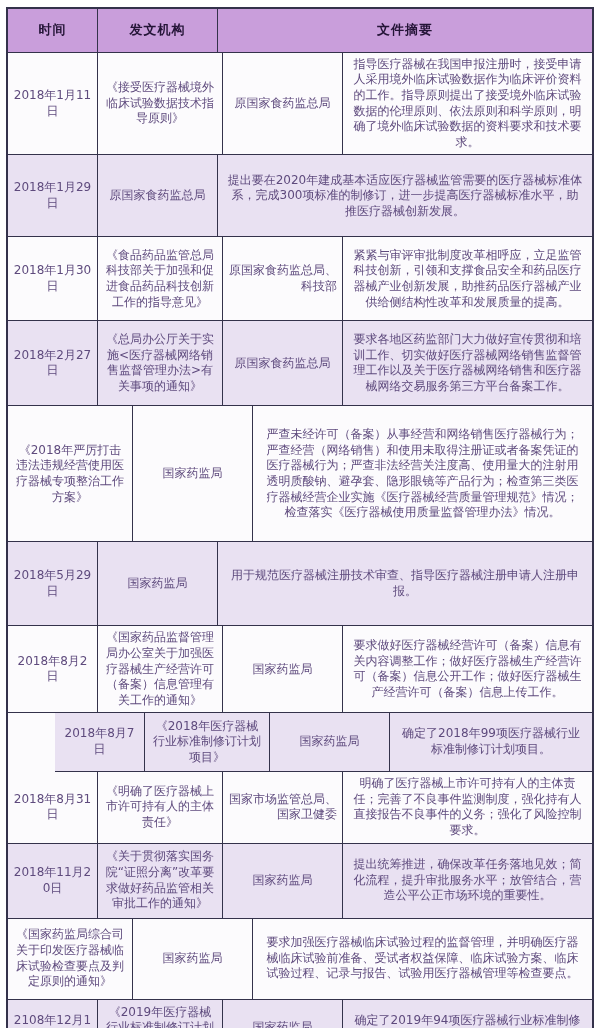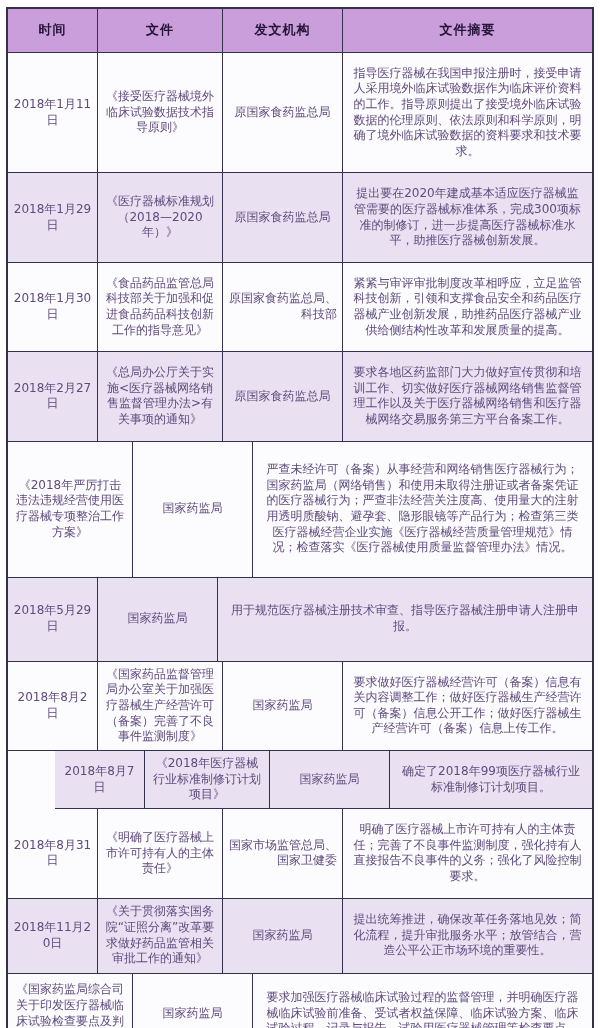--- a/index.html
+++ b/index.html
@@ -39,51 +39,49 @@
     word-break:break-all;
   }
   .td:last-child,.th:last-child{border-right:none;}
   .th{
     font-weight:bold;font-size:13px;color:var(--header-text);
     letter-spacing:1px;
   }
   .c-date{width:90px;flex:0 0 90px;}
   .c-doc{width:125px;flex:0 0 125px;padding:4px 6px;}
   .c-agency{width:120px;flex:0 0 120px;text-align:right;}
-  .c-summary{flex:1 1 auto;padding:13px 8px;}
+  .c-summary{flex:1 1 auto;padding:4px 8px;}
   
   .rh0{min-height:84px;}  .rh1{min-height:82px;}
   .rh2{min-height:84px;}  .rh3{min-height:85px;}
   .rh4{min-height:136px;} .rh5{min-height:84px;}
   .rh6{min-height:85px;}  .rh7{min-height:58px;margin-left:47px;}
   .rh8{min-height:72px;}  .rh9{min-height:75px;}
   .rh10{min-height:81px;} .rh11{min-height:54px;}
 </style>
 </head>
 <body>
 
 <div class="table-wrap">
 
   <div class="tr thead">
     <div class="th c-date">时间</div>
-    <div class="th c-doc">文件</div>
     <div class="th c-agency">发文机构</div>
     <div class="th c-summary">文件摘要</div>
   </div>
 
   <div class="tr rh0">
     <div class="td c-date">2018年1月11日</div>
     <div class="td c-doc">《接受医疗器械境外临床试验数据技术指导原则》</div>
     <div class="td c-agency">原国家食药监总局</div>
     <div class="td c-summary">指导医疗器械在我国申报注册时，接受申请人采用境外临床试验数据作为临床评价资料的工作。指导原则提出了接受境外临床试验数据的伦理原则、依法原则和科学原则，明确了境外临床试验数据的资料要求和技术要求。</div>
   </div>
 
   <div class="tr alt rh1">
     <div class="td c-date">2018年1月29日</div>
-    <div class="td c-doc">《医疗器械标准规划（2018—2020年）》</div>
     <div class="td c-agency">原国家食药监总局</div>
     <div class="td c-summary">提出要在2020年建成基本适应医疗器械监管需要的医疗器械标准体系，完成300项标准的制修订，进一步提高医疗器械标准水平，助推医疗器械创新发展。</div>
   </div>
 
   <div class="tr rh2">
     <div class="td c-date">2018年1月30日</div>
     <div class="td c-doc">《食品药品监管总局科技部关于加强和促进食品药品科技创新工作的指导意见》</div>
     <div class="td c-agency">原国家食药监总局、科技部</div>
     <div class="td c-summary">紧紧与审评审批制度改革相呼应，立足监管科技创新，引领和支撑食品安全和药品医疗器械产业创新发展，助推药品医疗器械产业供给侧结构性改革和发展质量的提高。</div>
   </div>
@@ -91,32 +89,32 @@
   <div class="tr alt rh3">
     <div class="td c-date">2018年2月27日</div>
     <div class="td c-doc">《总局办公厅关于实施&lt;医疗器械网络销售监督管理办法&gt;有关事项的通知》</div>
     <div class="td c-agency">原国家食药监总局</div>
     <div class="td c-summary">要求各地区药监部门大力做好宣传贯彻和培训工作、切实做好医疗器械网络销售监督管理工作以及关于医疗器械网络销售和医疗器械网络交易服务第三方平台备案工作。</div>
   </div>
 
   <div class="tr rh4">
     <div class="td c-doc">《2018年严厉打击违法违规经营使用医疗器械专项整治工作方案》</div>
     <div class="td c-agency">国家药监局</div>
-    <div class="td c-summary">严查未经许可（备案）从事经营和网络销售医疗器械行为；国家药监局（网络销售）和使用未取得注册证或者备案凭证的医疗器械行为；严查非法经营关注度高、使用量大的注射用透明质酸钠、避孕套、隐形眼镜等产品行为；检查第三类医疗器械经营企业实施《医疗器械经营质量管理规范》情况；检查落实《医疗器械使用质量监督管理办法》情况。</div>
+    <div class="td c-summary">严查未经许可（备案）从事经营和网络销售医疗器械行为；严查经营（网络销售）和使用未取得注册证或者备案凭证的医疗器械行为；严查非法经营关注度高、使用量大的注射用透明质酸钠、避孕套、隐形眼镜等产品行为；检查第三类医疗器械经营企业实施《医疗器械经营质量管理规范》情况；检查落实《医疗器械使用质量监督管理办法》情况。</div>
   </div>
 
   <div class="tr alt rh5">
     <div class="td c-date">2018年5月29日</div>
     <div class="td c-agency">国家药监局</div>
     <div class="td c-summary">用于规范医疗器械注册技术审查、指导医疗器械注册申请人注册申报。</div>
   </div>
 
   <div class="tr rh6">
     <div class="td c-date">2018年8月2日</div>
-    <div class="td c-doc">《国家药品监督管理局办公室关于加强医疗器械生产经营许可（备案）完善了不良事件监测制度》</div>
+    <div class="td c-doc">《国家药品监督管理局办公室关于加强医疗器械生产经营许可（备案）信息管理有关工作的通知》</div>
     <div class="td c-agency">国家药监局</div>
     <div class="td c-summary">要求做好医疗器械经营许可（备案）信息有关内容调整工作；做好医疗器械生产经营许可（备案）信息公开工作；做好医疗器械生产经营许可（备案）信息上传工作。</div>
   </div>
 
   <div class="tr alt rh7">
     <div class="td c-date">2018年8月7日</div>
     <div class="td c-doc">《2018年医疗器械行业标准制修订计划项目》</div>
     <div class="td c-agency">国家药监局</div>
     <div class="td c-summary">确定了2018年99项医疗器械行业标准制修订计划项目。</div>
   </div>

